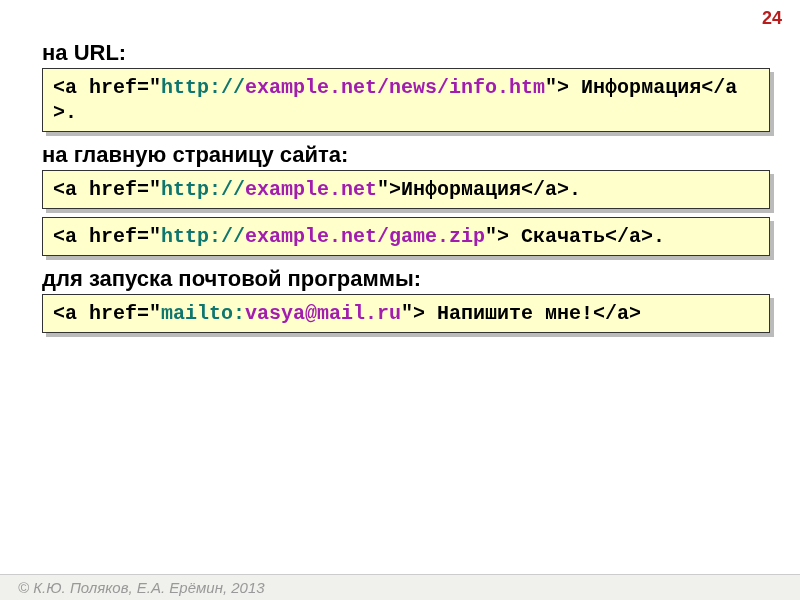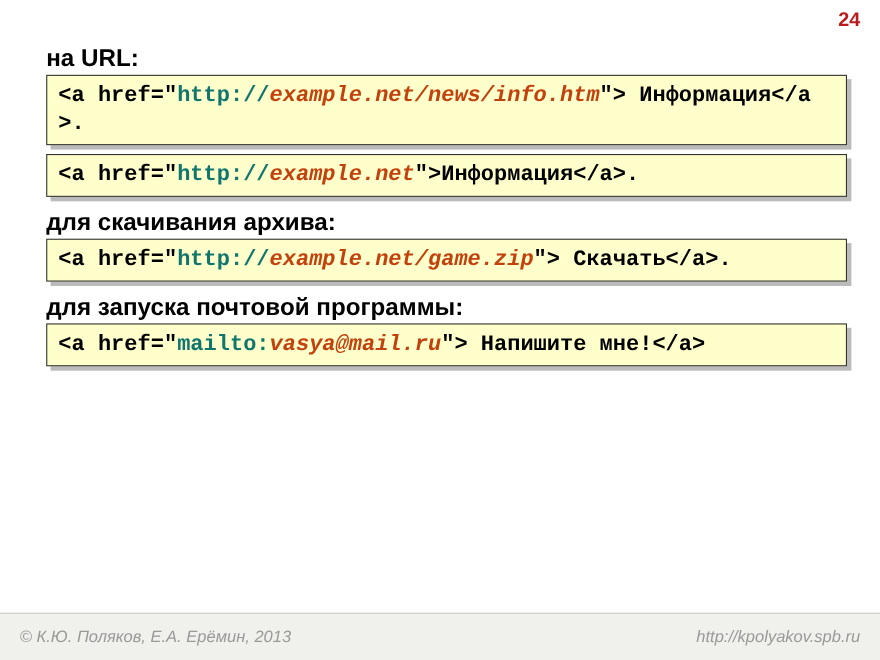--- a/index.html
+++ b/index.html
@@ -53,25 +53,25 @@
     font-family: "Courier New", monospace;
     font-weight: bold;
     font-size: 20px;
     line-height: 1.25;
     color: #000;
     white-space: pre-wrap;
     word-break: break-all;
   }
   .tok-black { color: #000; }
   .tok-red   { color: #0f766e; }
-  .tok-blue  { color: #c2410c; font-style: italic; }
+  .tok-blue  { color: #a21caf; }
   .footer {
     position: absolute;
     left: 0; right: 0; bottom: 0;
-    height: 43px;
+    height: 26px;
     background: #f0f0ec;
     border-top: 1px solid #ccc;
     font-style: italic;
     color: #999;
     font-size: 15px;
     display: flex;
     align-items: center;
     justify-content: space-between;
     padding: 0 18px;
   }
@@ -83,35 +83,34 @@
 
 <div class="content">
 
 
   <div class="section-label">на URL:</div>
   <div class="code-box-wrap">
     <div class="code-shadow"></div>
     <div class="code-box"><span class="tok-black">&lt;a href="</span><span class="tok-red">http://</span><span class="tok-blue">example.net/news/info.htm</span><span class="tok-black">"&gt; Информация&lt;/a&gt;.</span></div>
   </div>
 
+  <div class="section-label">на главную страницу сайта:</div>
   <div class="code-box-wrap">
     <div class="code-shadow"></div>
     <div class="code-box"><span class="tok-black">&lt;a href="</span><span class="tok-red">http://</span><span class="tok-blue">example.net</span><span class="tok-black">"&gt;Информация&lt;/a&gt;.</span></div>
   </div>
 
-  <div class="section-label">для скачивания архива:</div>
   <div class="code-box-wrap">
     <div class="code-shadow"></div>
     <div class="code-box"><span class="tok-black">&lt;a href="</span><span class="tok-red">http://</span><span class="tok-blue">example.net/game.zip</span><span class="tok-black">"&gt; Скачать&lt;/a&gt;.</span></div>
   </div>
 
   <div class="section-label">для запуска почтовой программы:</div>
   <div class="code-box-wrap">
     <div class="code-shadow"></div>
     <div class="code-box"><span class="tok-black">&lt;a href="</span><span class="tok-red">mailto:</span><span class="tok-blue">vasya@mail.ru</span><span class="tok-black">"&gt; Напишите мне!&lt;/a&gt;</span></div>
   </div>
 
 </div>
 
 <div class="footer">
   <span>© К.Ю. Поляков, Е.А. Ерёмин, 2013</span>
-  <span>http://kpolyakov.spb.ru</span>
 </div>
 
 </body></html>

